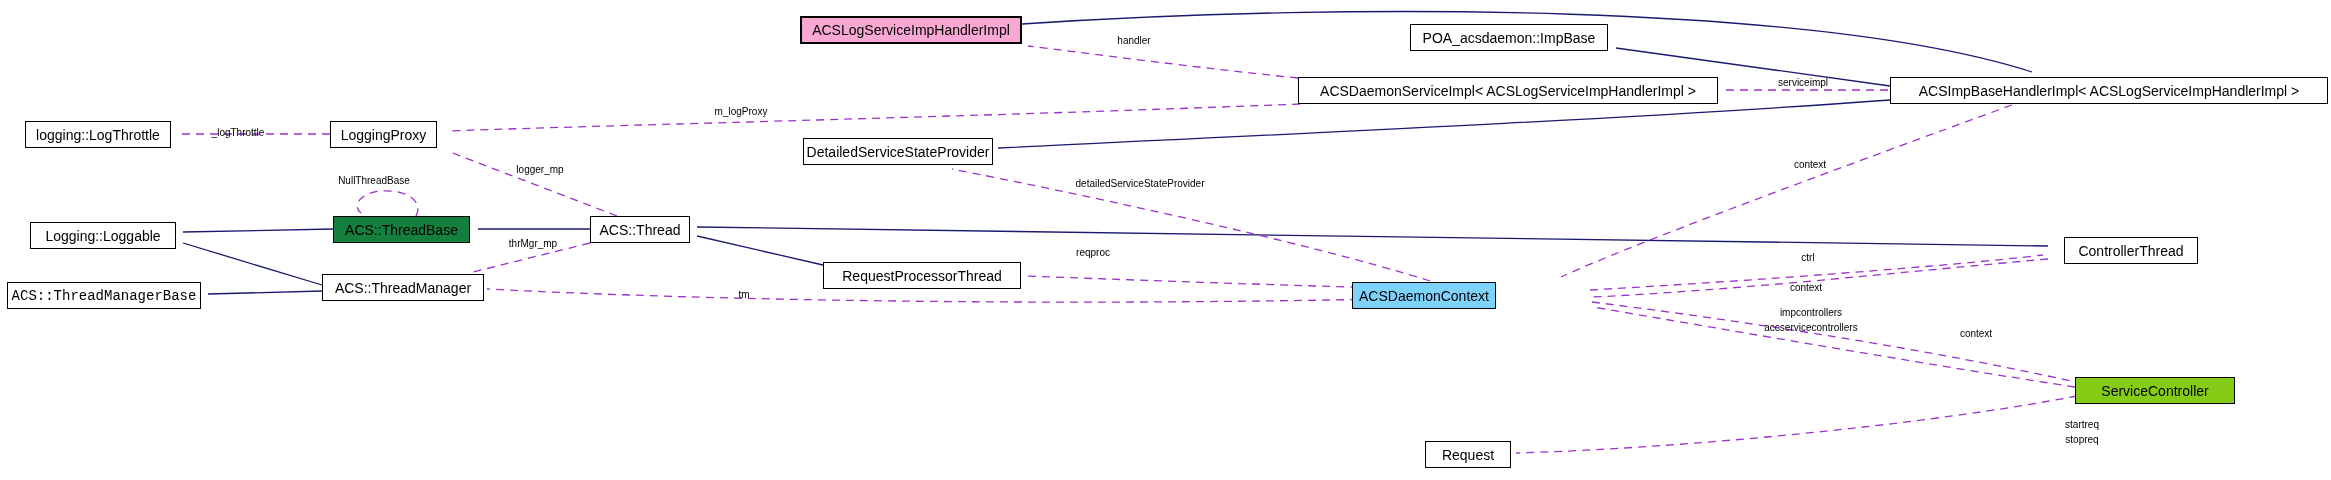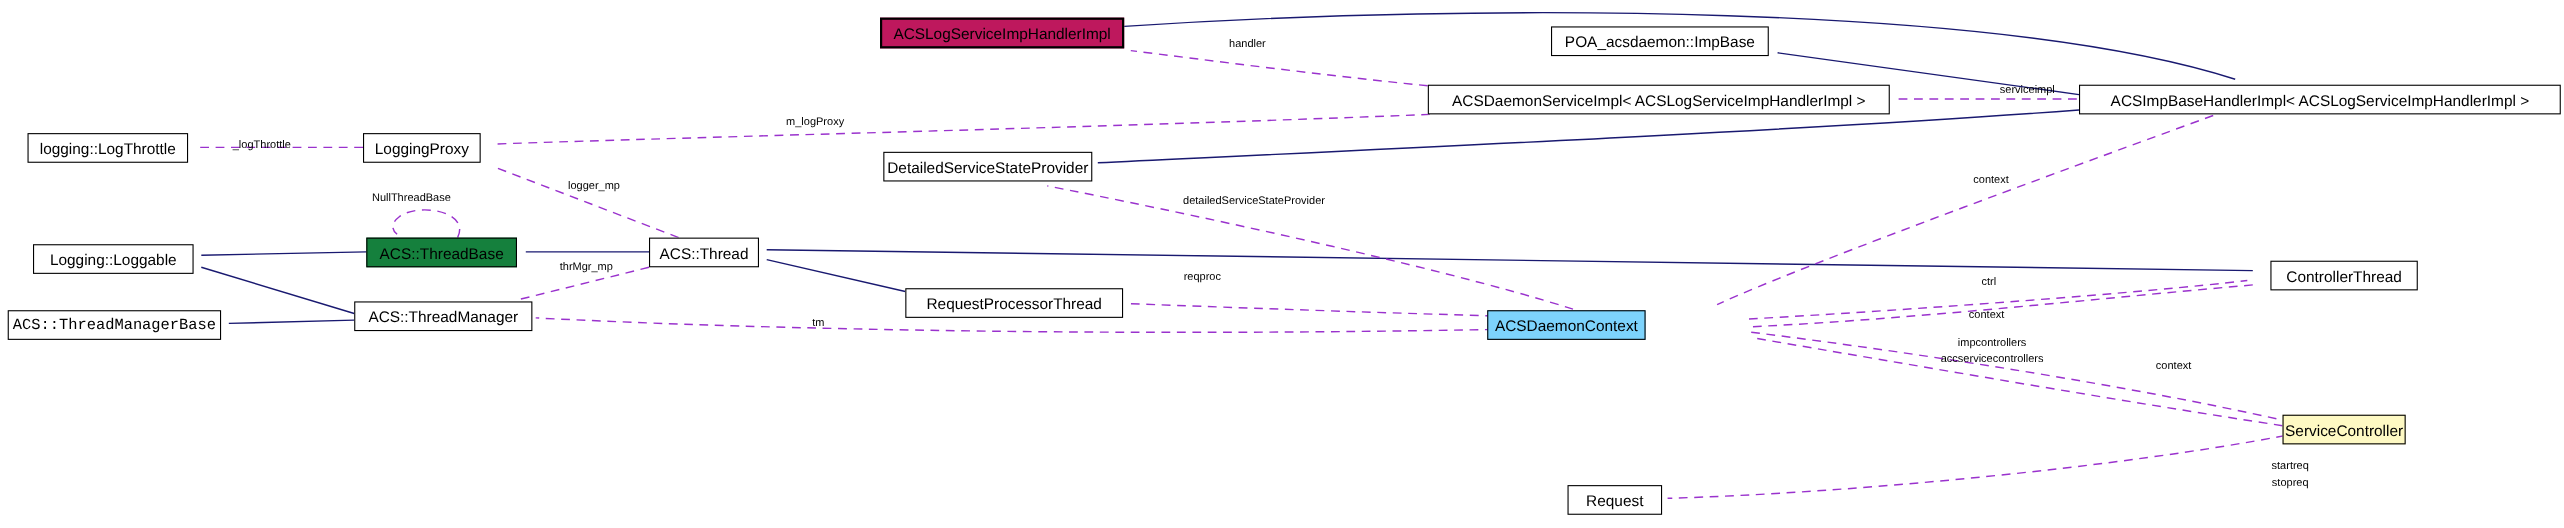--- a/index.html
+++ b/index.html
@@ -76,37 +76,37 @@
     </svg>
 <div class="node" style="left: 25px; top: 121px; width: 146px; height: 27px; background: rgb(255, 255, 255); border-color: rgb(0, 0, 0); color: #000000;">logging::LogThrottle</div>
     <div class="node" style="left: 330px; top: 121px; width: 107px; height: 27px; background: rgb(255, 255, 255); border-color: rgb(0, 0, 0); color: rgb(0, 0, 0);">LoggingProxy</div>
     <div class="node" style="left: 30px; top: 222px; width: 146px; height: 27px; background: rgb(255, 255, 255); border-color: rgb(0, 0, 0); color: rgb(0, 0, 0);">Logging::Loggable</div>
     <div class="node" style="left: 7px; top: 282px; width: 194px; height: 27px; background: rgb(255, 255, 255); border-color: rgb(0, 0, 0); color: rgb(0, 0, 0); font-family: Liberation Mono, monospace;">ACS::ThreadManagerBase</div>
     <div class="node" style="left: 333px; top: 216px; width: 137px; height: 27px; background: #15803d; border-color: rgb(0, 0, 0); color: rgb(0, 0, 0);">ACS::ThreadBase</div>
     <div class="node" style="left: 322px; top: 274px; width: 162px; height: 27px; background: rgb(255, 255, 255); border-color: rgb(0, 0, 0); color: rgb(0, 0, 0);">ACS::ThreadManager</div>
     <div class="node" style="left: 590px; top: 216px; width: 100px; height: 27px; background: rgb(255, 255, 255); border-color: rgb(0, 0, 0); color: rgb(0, 0, 0);">ACS::Thread</div>
     <div class="node" style="left: 823px; top: 262px; width: 198px; height: 27px; background: rgb(255, 255, 255); border-color: rgb(0, 0, 0); color: rgb(0, 0, 0);">RequestProcessorThread</div>
     <div class="node" style="left: 803px; top: 138px; width: 190px; height: 27px; background: rgb(255, 255, 255); border-color: rgb(0, 0, 0); color: rgb(0, 0, 0);">DetailedServiceStateProvider</div>
-    <div class="node main" style="left: 800px; top: 16px; width: 222px; height: 28px; background: #be185d; border-color: rgb(0, 0, 0); color: rgb(0, 0, 0);">ACSLogServiceImpHandlerImpl</div>
+    <div class="node main" style="left: 800px; top: 16px; width: 222px; height: 28px; background: #f9a8d4; border-color: rgb(0, 0, 0); color: rgb(0, 0, 0);">ACSLogServiceImpHandlerImpl</div>
     <div class="node" style="left: 1410px; top: 24px; width: 198px; height: 27px; background: rgb(255, 255, 255); border-color: rgb(0, 0, 0); color: rgb(0, 0, 0);">POA_acsdaemon::ImpBase</div>
     <div class="node" style="left: 1298px; top: 77px; width: 420px; height: 27px; background: rgb(255, 255, 255); border-color: rgb(0, 0, 0); color: rgb(0, 0, 0);">ACSDaemonServiceImpl&lt; ACSLogServiceImpHandlerImpl &gt;</div>
     <div class="node" style="left: 1890px; top: 77px; width: 438px; height: 27px; background: rgb(255, 255, 255); border-color: rgb(0, 0, 0); color: rgb(0, 0, 0);">ACSImpBaseHandlerImpl&lt; ACSLogServiceImpHandlerImpl &gt;</div>
     <div class="node" style="left: 1352px; top: 282px; width: 144px; height: 27px; background: #7dd3fc; border-color: rgb(0, 0, 0); color: rgb(0, 0, 0);">ACSDaemonContext</div>
     <div class="node" style="left: 2048px; top: 237px; width: 134px; height: 27px; background: rgb(255, 255, 255); border-color: rgb(0, 0, 0); color: rgb(0, 0, 0); margin-left: 16px;">ControllerThread</div>
-    <div class="node" style="left: 2075px; top: 377px; width: 112px; height: 27px; background: #fef9c3; border-color: rgb(0, 0, 0); color: rgb(0, 0, 0);">ServiceController</div>
+    <div class="node" style="left: 2075px; top: 377px; width: 160px; height: 27px; background: #84cc16; border-color: rgb(0, 0, 0); color: rgb(0, 0, 0);">ServiceController</div>
     <div class="node" style="left: 1425px; top: 441px; width: 86px; height: 27px; background: rgb(255, 255, 255); border-color: rgb(0, 0, 0); color: rgb(0, 0, 0);">Request</div>
     <div class="elabel" style="left: 238px; top: 132px; color: rgb(0, 0, 0);">_logThrottle</div>
     <div class="elabel" style="left: 741px; top: 111px; color: rgb(0, 0, 0);">m_logProxy</div>
     <div class="elabel" style="left: 540px; top: 169px; color: rgb(0, 0, 0);">logger_mp</div>
     <div class="elabel" style="left: 374px; top: 180px; color: rgb(0, 0, 0);">NullThreadBase</div>
     <div class="elabel" style="left: 533px; top: 243px; color: rgb(0, 0, 0);">thrMgr_mp</div>
     <div class="elabel" style="left: 744px; top: 294px; color: rgb(0, 0, 0);">tm</div>
     <div class="elabel" style="left: 1093px; top: 252px; color: rgb(0, 0, 0);">reqproc</div>
     <div class="elabel" style="left: 1134px; top: 40px; color: rgb(0, 0, 0);">handler</div>
-    <div class="elabel" style="left: 1803px; top: 82px; color: rgb(0, 0, 0); margin-left: 40px;">serviceimpl</div>
+    <div class="elabel" style="left: 1803px; top: 82px; color: rgb(0, 0, 0);">serviceimpl</div>
     <div class="elabel" style="left: 1140px; top: 183px; color: rgb(0, 0, 0);">detailedServiceStateProvider</div>
     <div class="elabel" style="left: 1810px; top: 164px; color: rgb(0, 0, 0);">context</div>
     <div class="elabel" style="left: 1808px; top: 257px; color: rgb(0, 0, 0);">ctrl</div>
     <div class="elabel" style="left: 1806px; top: 287px; color: rgb(0, 0, 0);">context</div>
     <div class="elabel" style="left: 1811px; top: 312px; color: rgb(0, 0, 0);">impcontrollers</div>
     <div class="elabel" style="left: 1811px; top: 327px; color: rgb(0, 0, 0);">accservicecontrollers</div>
     <div class="elabel" style="left: 1976px; top: 333px; color: rgb(0, 0, 0);">context</div>
     <div class="elabel" style="left: 2082px; top: 424px; color: rgb(0, 0, 0);">startreq</div>
     <div class="elabel" style="left: 2082px; top: 439px; color: rgb(0, 0, 0);">stopreq</div>
   </div>

